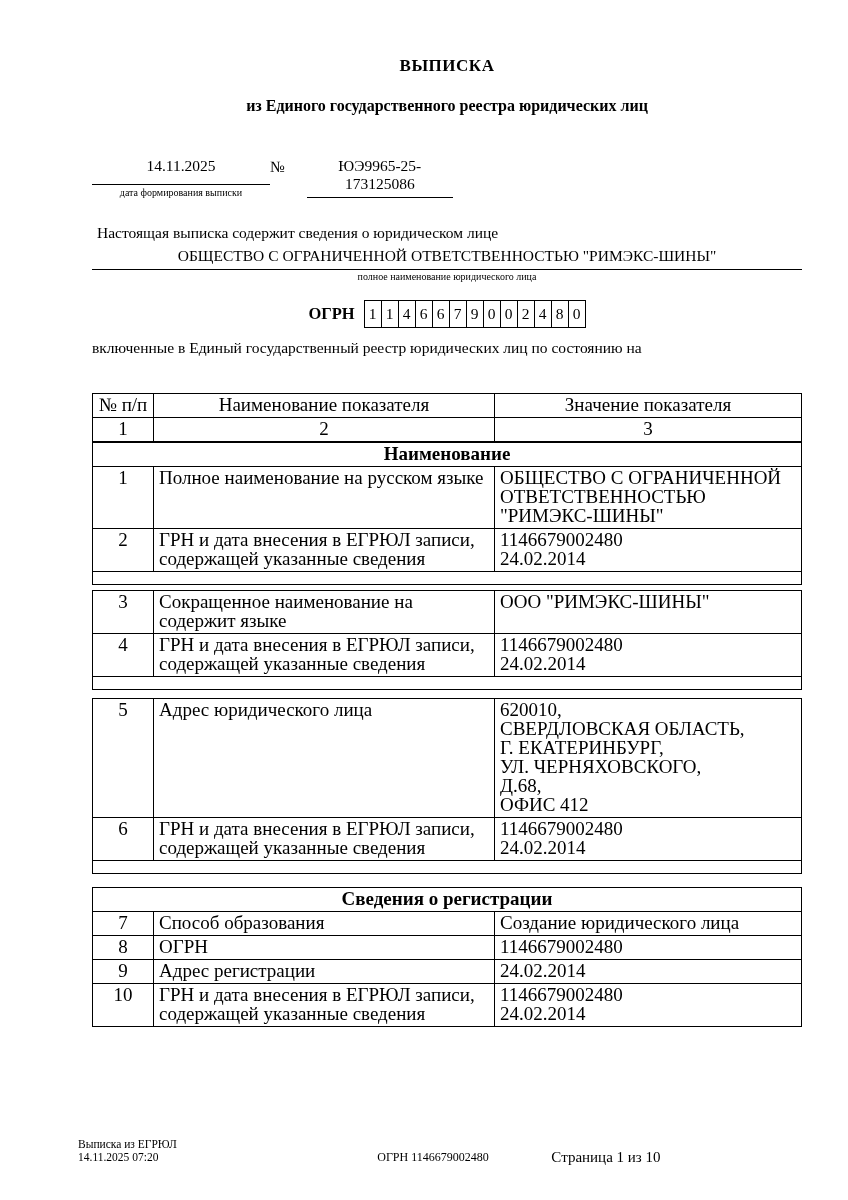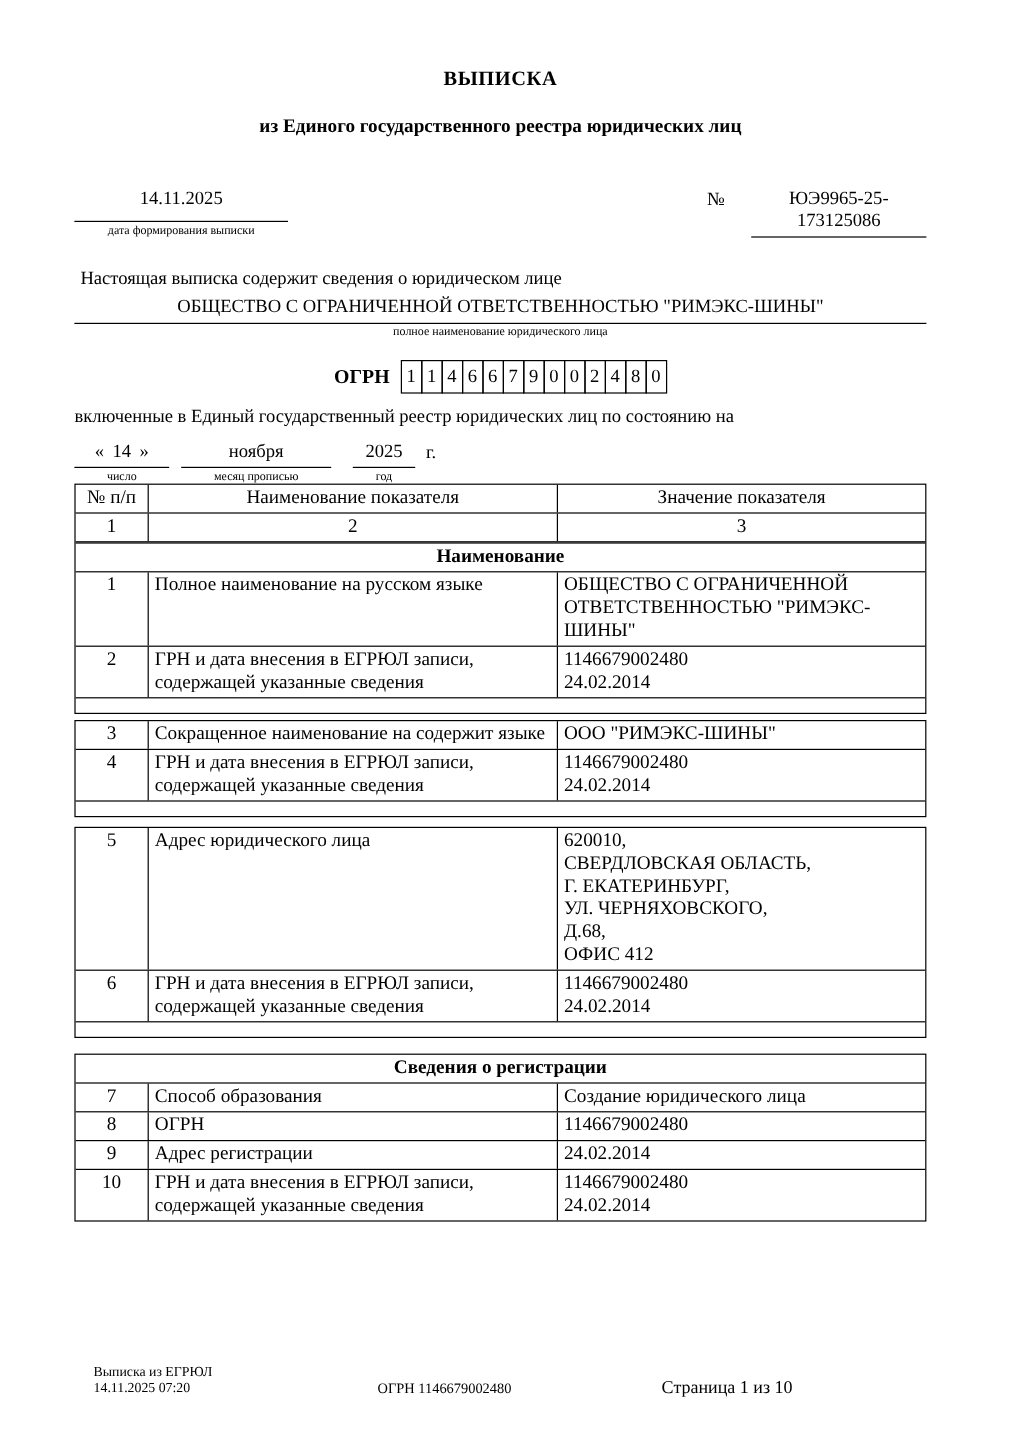--- a/index.html
+++ b/index.html
@@ -1,26 +1,26 @@
 <!DOCTYPE html>
 <html lang="ru"><head>
 <meta charset="utf-8">
 <style>
   html,body { margin:0; padding:0; }
   body {
     width:848px; height:1200px; position:relative; overflow:hidden;
     background:#ffffff; color:#000000;
     font-family:"Liberation Serif", serif;
   }
-  .content { position:absolute; left:62px; top:0; width:710px; }
+  .content { position:absolute; left:92px; top:0; width:710px; }
 
   .doc-title { margin-top:56px; text-align:center; font-weight:bold; font-size:17px; letter-spacing:.5px; }
   .doc-subtitle { margin-top:21px; text-align:center; font-weight:bold; font-size:16px; }
 
-  .date-number-row { margin-top:42px; display:flex; justify-content:space-between; }
+  .date-number-row { margin-top:42px; display:flex; }
   .date-group { width:178px; text-align:center; }
   .date-value { font-size:15.5px; padding-bottom:9px; border-bottom:1px solid #000; }
   .small-caption { font-size:10px; margin-top:2px; }
   .number-group { display:flex; align-items:flex-start; }
   .number-sign { font-size:15.5px; margin-top:1px; margin-right:22px; }
   .number-value { width:146px; text-align:center; font-size:15.5px; line-height:18px; border-bottom:1px solid #000; padding-bottom:4px; }
 
   .lead { margin-top:26px; font-size:15.5px; padding-left:5px; }
   .company-block { margin-top:5px; border-bottom:1px solid #000; }
   .company-name { text-align:center; font-size:15.5px; padding-bottom:4px; }
@@ -37,38 +37,38 @@
 
   .date-words { margin-top:11px; display:flex; align-items:flex-start; font-size:15.5px; }
   .dw-group { display:flex; flex-direction:column; text-align:center; }
   .dw-main { border-bottom:1px solid #000; padding:0 6px 3px; }
   .dw-day .dw-main { padding:0 10px 3px; }
   .dw-month { margin-left:10px; min-width:125px; }
   .dw-year { margin-left:18px; min-width:52px; }
   .dw-suffix { margin-left:9px; padding-top:1px; }
   .dw-quote { padding:0 7px; }
 
-  .register-table { font-size:16px; }
+  .register-table { margin-top:36px; font-size:19px; }
   .tblock { border:1px solid #000; }
   .trow { display:flex; align-items:stretch; }
   .trow + .trow { border-top:1px solid #000; }
   .nums-row { border-bottom:1px solid #000; }
   .cell { padding:1px 5px 3px; line-height:19px; }
   .c-num { width:50px; flex:none; text-align:center; border-right:1px solid #000; }
   .c-name { width:330px; flex:none; border-right:1px solid #000; }
   .c-value { flex:1; white-space:pre-line; }
   .head-row .cell { text-align:center; }
   .section-cell { flex:1; text-align:center; font-weight:bold; padding:1px 5px 3px; line-height:19px; }
   .empty-cell { flex:1; height:12px; }
   .empty-row.tall .empty-cell { height:20px; }
 
   .footer { position:absolute; left:78px; right:60px; top:1138px;
     display:flex; align-items:flex-end; font-size:11.5px; line-height:13px; }
   .footer-left { flex:1; text-align:left; }
-  .footer-center { flex:1; font-size:12px; }
+  .footer-center { flex:1; text-align:center; font-size:12px; }
   .footer-right { flex:1; font-size:15px; }
 </style>
 </head>
 <body>
 
 <div class="content">
 
   <div class="doc-title">ВЫПИСКА</div>
   <div class="doc-subtitle">из Единого государственного реестра юридических лиц</div>
 
@@ -103,35 +103,20 @@
         <span class="ogrn-digit">0</span>
         <span class="ogrn-digit">2</span>
         <span class="ogrn-digit">4</span>
         <span class="ogrn-digit">8</span>
         <span class="ogrn-digit">0</span>
       </span>
   </div>
 
   <div class="included-line">включенные в Единый государственный реестр юридических лиц по состоянию на</div>
 
-  <div class="date-words">
-    <div class="dw-group dw-day">
-      <div class="dw-main"><span class="dw-quote">«</span><span>14</span><span class="dw-quote">»</span></div>
-      <div class="small-caption">число</div>
-    </div>
-    <div class="dw-group dw-month">
-      <div class="dw-main">ноября</div>
-      <div class="small-caption">месяц прописью</div>
-    </div>
-    <div class="dw-group dw-year">
-      <div class="dw-main">2025</div>
-      <div class="small-caption">год</div>
-    </div>
-    <div class="dw-suffix">г.</div>
-  </div>
 
   <div class="register-table">
       <div class="tblock">
         <div class="trow head-row">
           <div class="cell c-num">№ п/п</div>
           <div class="cell c-name">Наименование показателя</div>
           <div class="cell c-value">Значение показателя</div>
         </div>
         <div class="trow head-row nums-row">
           <div class="cell c-num">1</div>

